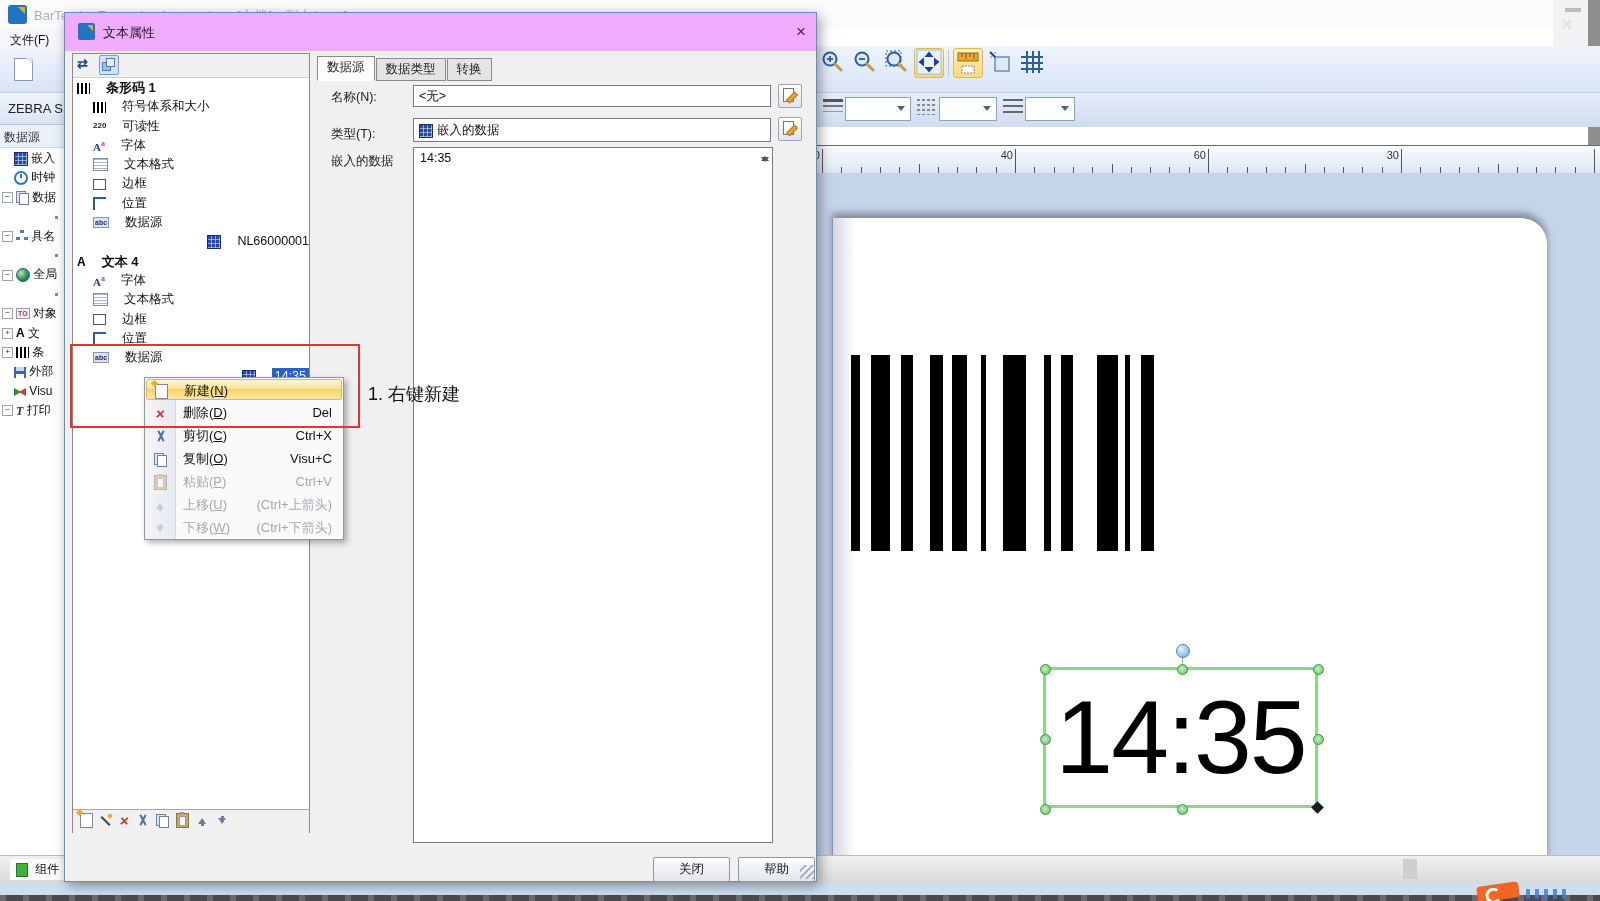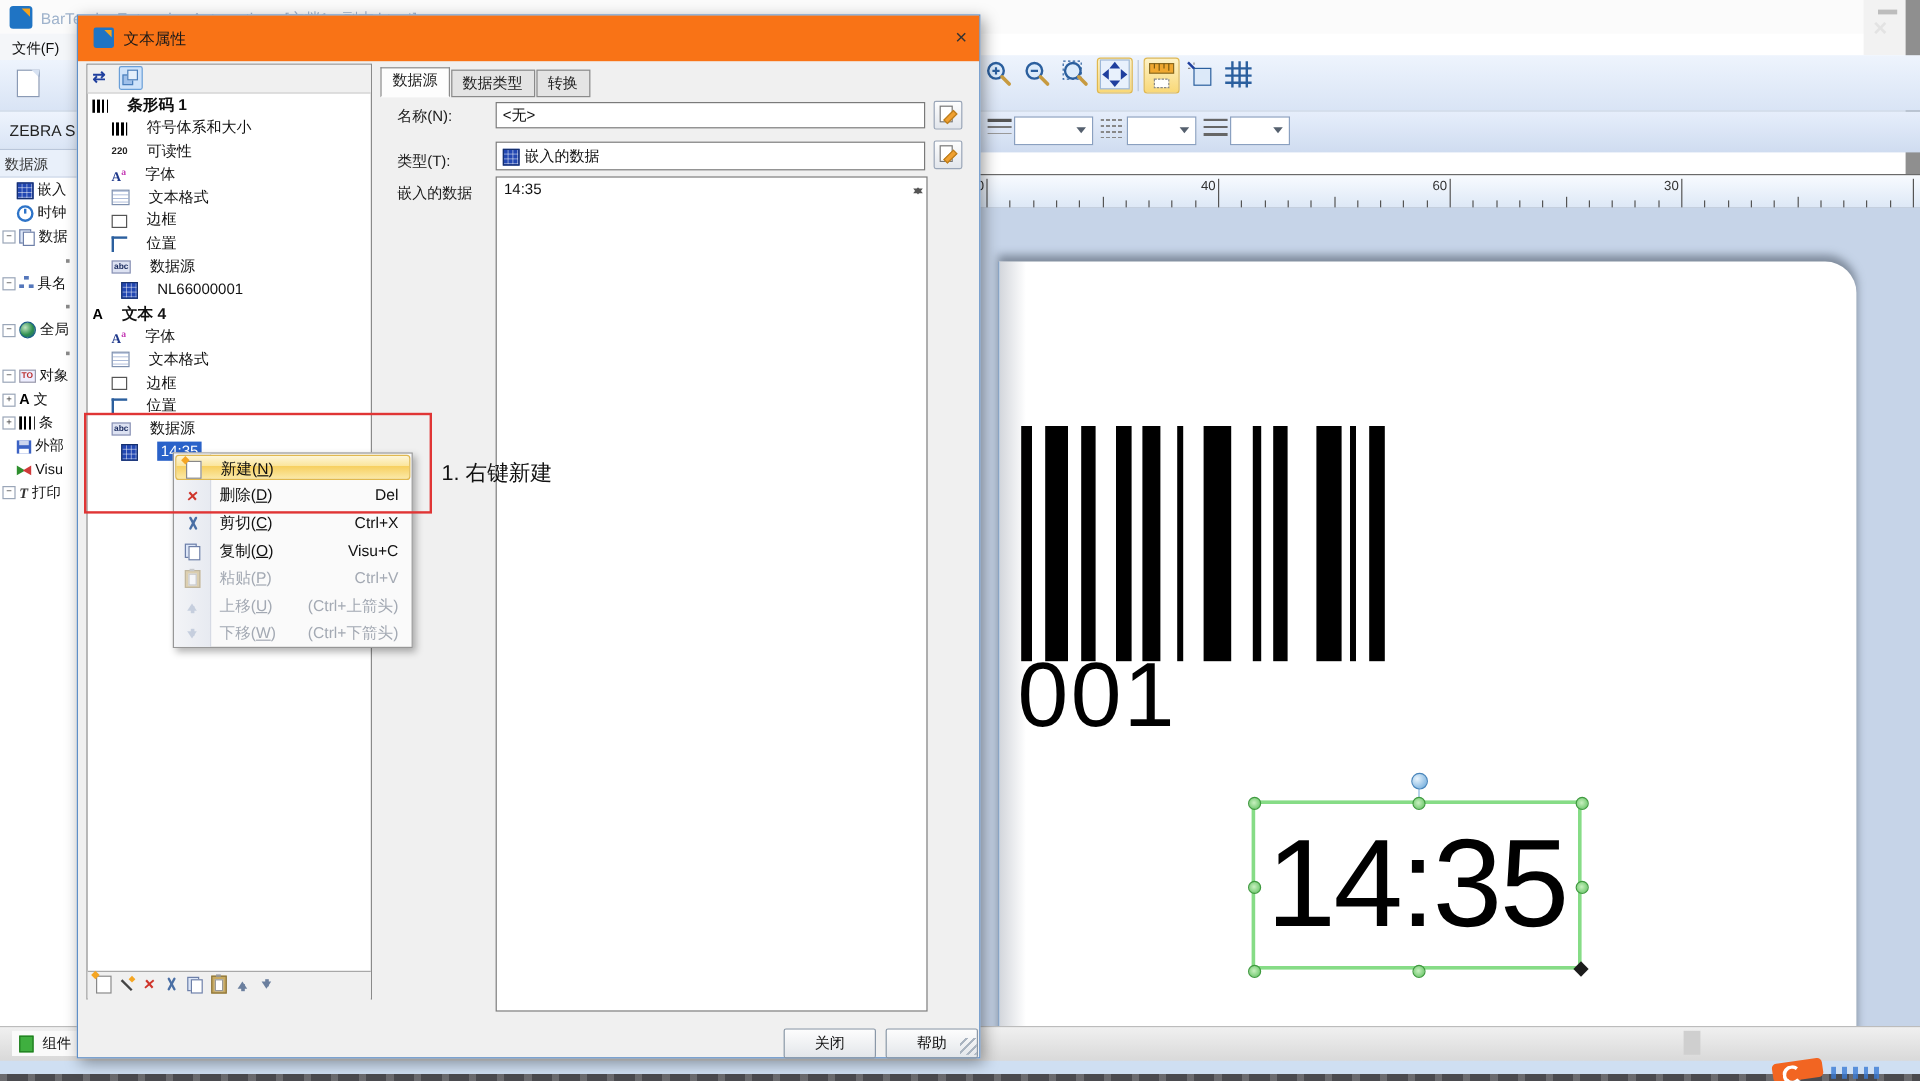--- a/index.html
+++ b/index.html
@@ -78,39 +78,39 @@
   #blue-strip{left:0;top:884px;width:1600px;height:11px;background:#cfdff2;}
   #wm-strip{left:0;top:895px;width:1600px;height:6px;background:#4a4a4e;
             background-image:repeating-linear-gradient(90deg,rgba(255,255,255,.18) 0 6px,transparent 6px 23px);}
   #wm-logo{left:1477px;top:884px;width:42px;height:16px;background:#f26522;border-radius:4px;transform:rotate(-8deg);}
   #wm-logo::before{content:"";position:absolute;left:8px;top:3px;width:10px;height:10px;border-radius:50%;border:3px solid #fff;border-right-color:transparent;}
   #wm-marks{left:1526px;top:889px;width:40px;height:10px;background:repeating-linear-gradient(90deg,#3a7bd5 0 4px,transparent 4px 9px);opacity:.8;}
 
   
   #dialog{left:64px;top:12px;width:753px;height:870px;background:#f0f0f0;border:1px solid #5f8fc7;
           box-shadow:3px 4px 12px rgba(0,0,0,.38);box-sizing:border-box;}
-  #dlg-title{left:0;top:0;width:100%;height:38px;background:#f97316;}
+  #dlg-title{left:0;top:0;width:100%;height:38px;background:#f0abfc;}
   #dlg-icon{left:13px;top:10px;width:17px;height:17px;background:#1f74c4;border-radius:2px;}
   #dlg-icon::after{content:"";position:absolute;right:2px;top:2px;border-left:6px solid transparent;border-top:6px solid #f6a21d;}
   #dlg-title-text{left:38px;top:11px;font-size:13px;color:#1a1a1a;}
   #dlg-close{left:725px;top:8px;width:22px;height:22px;font-size:17px;color:#333;text-align:center;line-height:22px;}
 
   #tree-panel{left:7px;top:40px;width:238px;height:780px;background:#fff;border:1px solid #8a8a8a;box-sizing:border-box;}
   #tp-minibar{left:0;top:0;width:100%;height:23px;background:#f0f0f0;border-bottom:1px solid #d0d0d0;}
   #mini-fit{left:4px;top:2px;font-weight:bold;color:#1f3f9e;font-size:13px;}
   #mini-layers{left:26px;top:1px;width:18px;height:18px;border:1px solid #6a9fd8;background:#cfe3fa;border-radius:2px;}
   .ic-layers{width:12px;height:12px;position:relative;margin:2px;}
   .ic-layers::before{content:"";position:absolute;left:0;top:4px;width:7px;height:7px;background:#9fc0ea;border:1px solid #4a7ebb;}
   .ic-layers::after{content:"";position:absolute;left:4px;top:0;width:7px;height:7px;background:#e4effb;border:1px solid #4a7ebb;}
   #tree{left:0;top:24px;width:100%;height:730px;overflow:hidden;}
   .trow{height:19.3px;line-height:19.3px;white-space:nowrap;font-size:12.5px;}
   .trow.bold{font-weight:bold;font-size:13px;}
   .trow .tlabel{margin-left:16px;}
   .trow .tlabel.sel{background:#2a62c9;color:#fff;padding:1px 3px;}
-  .lvl0{padding-left:4px;} .lvl1{padding-left:20px;} .lvl2{padding-left:28px;}
+  .lvl0{padding-left:4px;} .lvl1{padding-left:20px;} .lvl2{padding-left:55px;text-align:right;}
   #tp-toolbar{left:0;top:755px;width:100%;height:23px;background:#f0f0f0;border-top:1px solid #a8a8a8;padding-top:3px;box-sizing:content-box;}
   #tp-toolbar .icx{margin-left:7px;}
 
   #dlg-tabs{left:252px;top:43px;height:22px;}
   .tab{display:inline-block;padding:2px 9px;border:1px solid #8a8a8a;background:#e4e4e4;color:#222;margin-right:1px;font-size:12.5px;vertical-align:bottom;}
   .tab.active{background:#fdfdfd;border-bottom-color:#fdfdfd;padding-bottom:4px;}
 
   .fld-label{font-size:12.5px;color:#1a1a1a;}
   .tinput{background:#fff;border:1px solid #7a7a7a;font-size:12.5px;line-height:20px;padding:0 5px;box-sizing:border-box;white-space:nowrap;}
   .fld-btn{width:22px;height:22px;background:linear-gradient(#fdfdfd,#e2e6ec);border:1px solid #9aa6b8;border-radius:2px;}
@@ -344,21 +344,20 @@
           <div class="bcbar" style="left: 79px; width: 13px;"></div>
           <div class="bcbar" style="left: 101px; width: 15px;"></div>
           <div class="bcbar" style="left: 130px; width: 5px;"></div>
           <div class="bcbar" style="left: 152px; width: 23px;"></div>
           <div class="bcbar" style="left: 193px; width: 7px;"></div>
           <div class="bcbar" style="left: 210px; width: 12px;"></div>
           <div class="bcbar" style="left: 246px; width: 21px;"></div>
           <div class="bcbar" style="left: 274px; width: 5px;"></div>
           <div class="bcbar" style="left: 290px; width: 13px;"></div>
         </div>
-      <div id="bc-text">001</div>
       <div id="sel-obj">
         <span id="sel-text">14:35</span>
         <div id="rot-stem"></div>
         <div id="rot-hnd"></div>
         <div id="br-diamond"></div>
       <div class="hnd" style="left: -6px; top: -6px;"></div>
           <div class="hnd" style="left: 131px; top: -6px;"></div>
           <div class="hnd" style="left: 267px; top: -6px;"></div>
           <div class="hnd" style="left: -6px; top: 64px;"></div>
           <div class="hnd" style="left: 267px; top: 64px;"></div>

